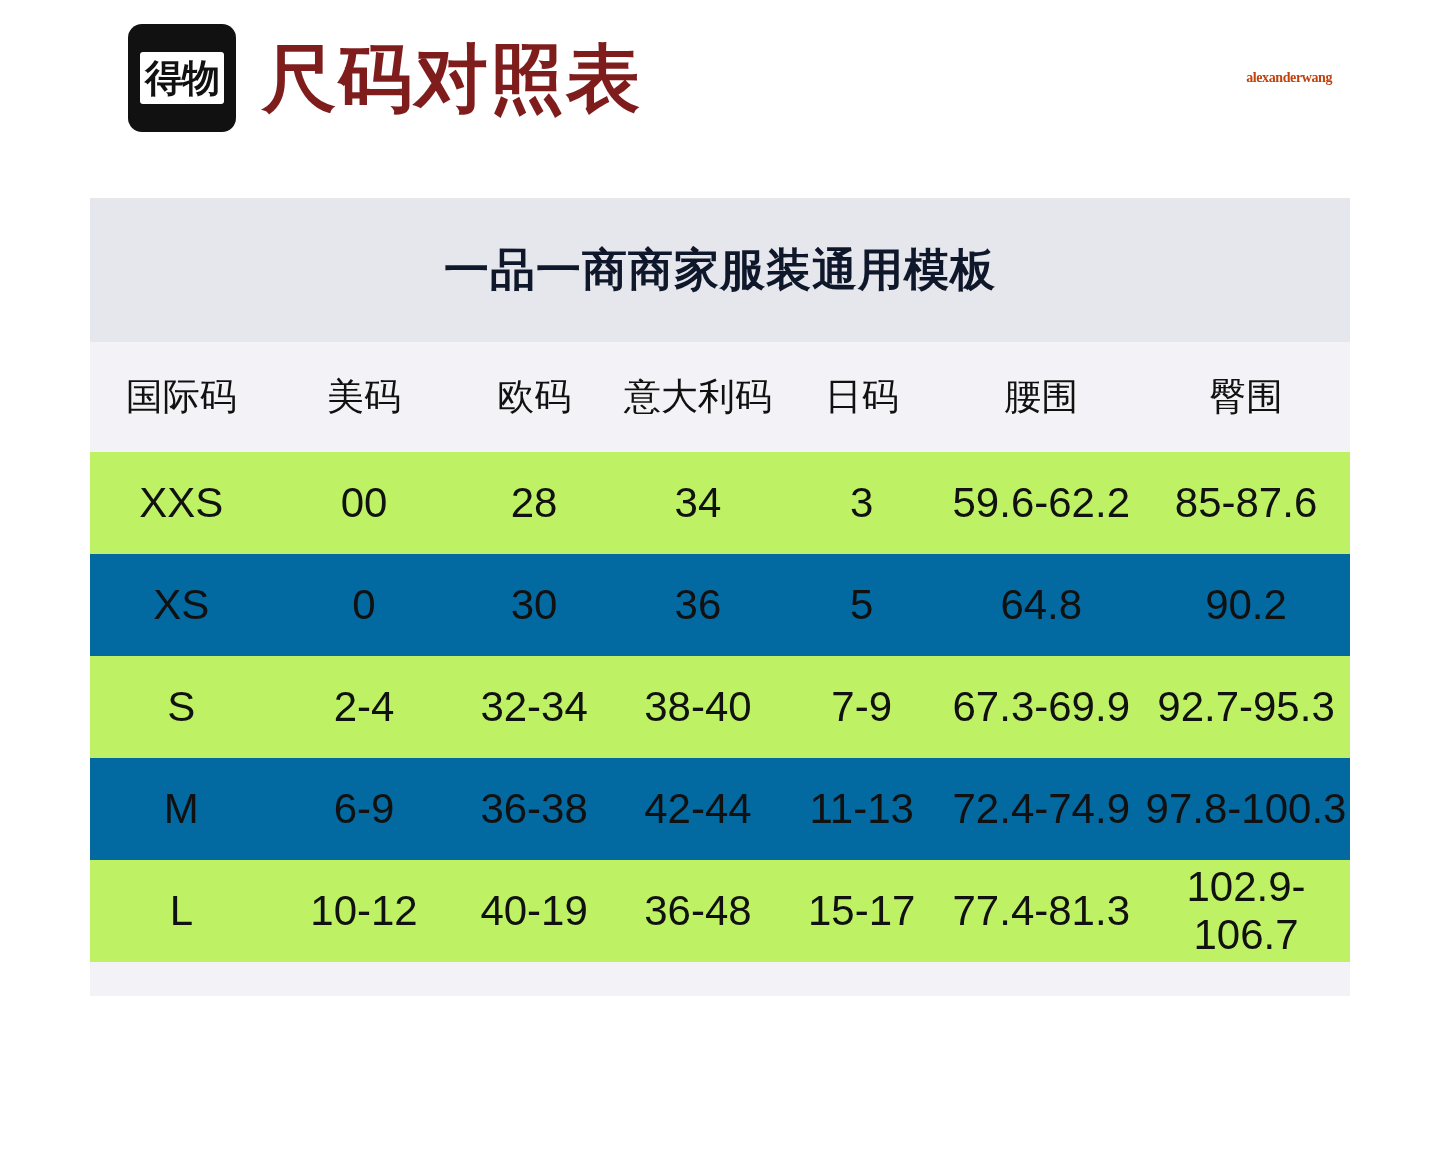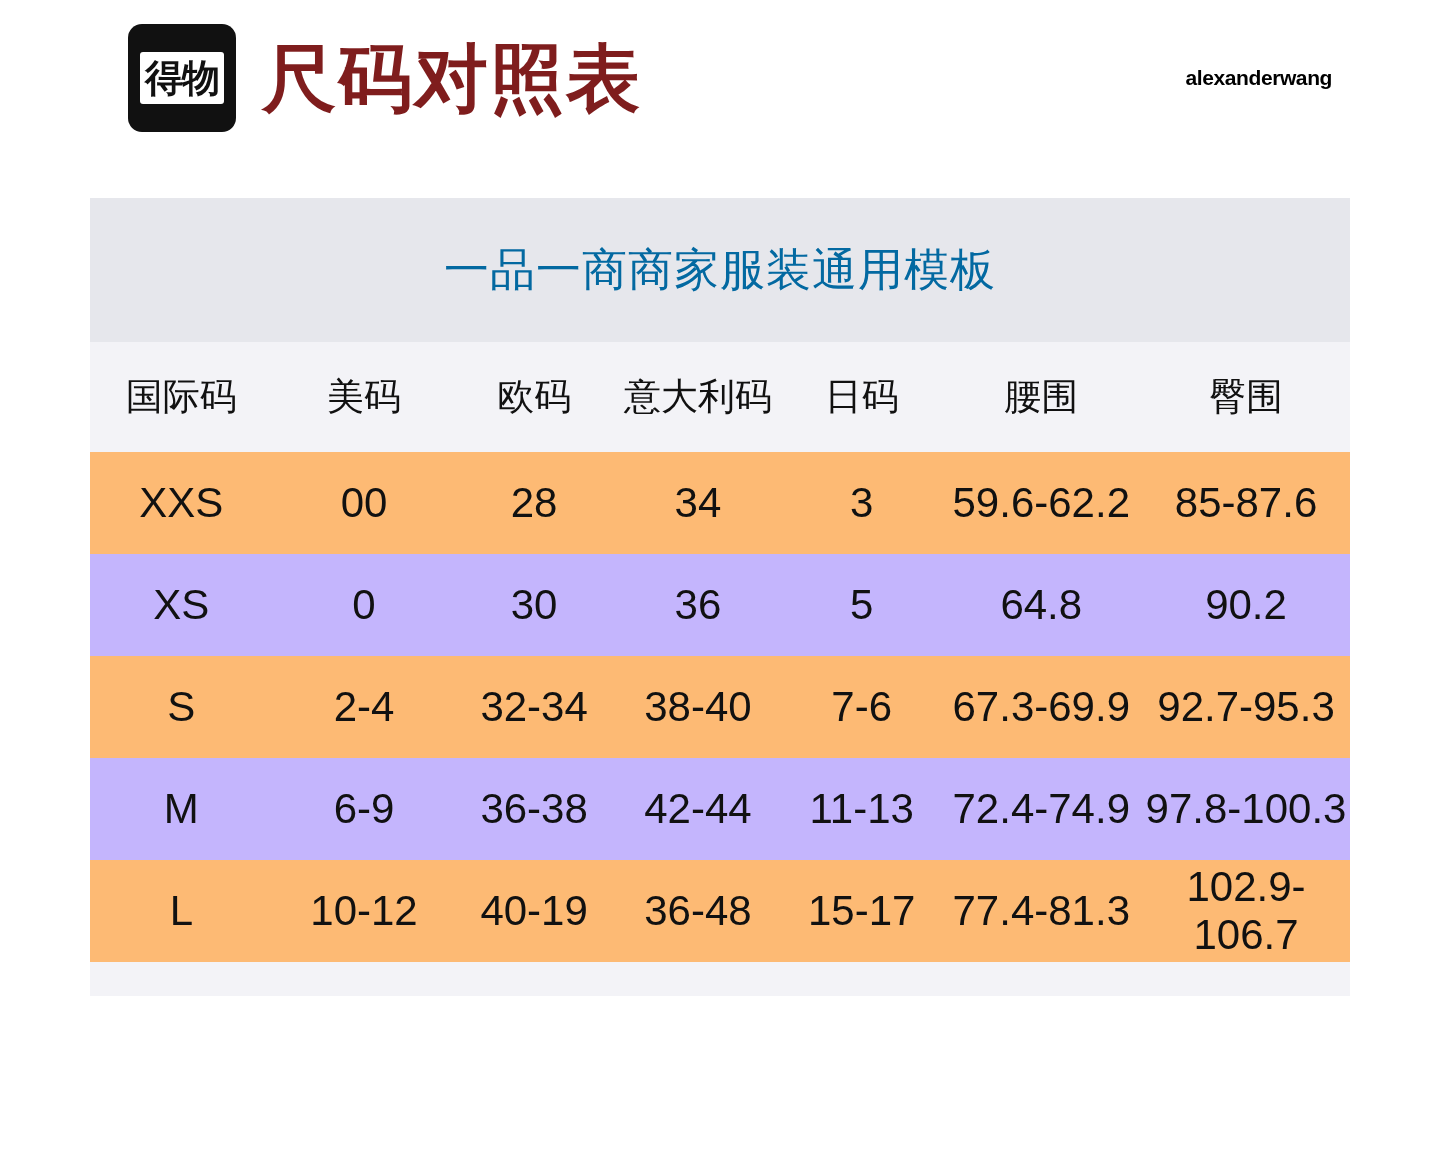--- a/index.html
+++ b/index.html
@@ -63,46 +63,46 @@
     font-size: 74px;
     line-height: 1;
     font-weight: 700;
     letter-spacing: 2px;
     color: #7f1d1d;
     white-space: nowrap;
     font-family: "DejaVu Sans", sans-serif;
   }
   .header-spacer { flex: 1 1 auto; }
   .header-logo-text {
-    font-size: 21px;
+    font-size: 14px;
     font-weight: 700;
     letter-spacing: -0.4px;
-    color: #000000;
+    color: #c2410c;
     white-space: nowrap;
-    font-family: Liberation Sans, sans-serif;
+    font-family: Liberation Serif, serif;
     padding-right: 18px;
   }
 
   
   .card {
     position: absolute;
     left: 90px;
     top: 198px;
     width: 1260px;
     background: #f3f3f7;
   }
   .card-title {
     height: 144px;
     display: flex;
     align-items: center;
     justify-content: center;
     background: #e6e7ec;
     font-size: 45px;
-    font-weight: 400;
-    color: #0369a1;
+    font-weight: 700;
+    color: #0f172a;
     letter-spacing: 1px;
     font-family: "DejaVu Sans", sans-serif;
   }
 
   
   table.size-table {
     width: 100%;
     border-collapse: collapse;
     table-layout: fixed;
   }
@@ -119,24 +119,24 @@
     font-size: 37px;
     font-weight: 400;
     background: #f3f3f7;
   }
   table.size-table td {
     height: 102px;
     font-size: 42px;
     font-weight: 400;
   }
   tr.row-alt td {
-    background: #fdba74;
+    background: #bef264;
   }
   tr.row-base td {
-    background: #c4b5fd;
+    background: #0369a1;
   }
 
   
   col.c0 { width: 14.5%; }
   col.c1 { width: 14.5%; }
   col.c2 { width: 12.5%; }
   col.c3 { width: 13.5%; }
   col.c4 { width: 12.5%; }
   col.c5 { width: 16%; }
   col.c6 { width: 16.5%; }
@@ -198,21 +198,21 @@
           <td>36</td>
           <td>5</td>
           <td>64.8</td>
           <td>90.2</td>
         </tr>
         <tr class="row-alt">
           <td>S</td>
           <td>2-4</td>
           <td>32-34</td>
           <td>38-40</td>
-          <td>7-6</td>
+          <td>7-9</td>
           <td>67.3-69.9</td>
           <td>92.7-95.3</td>
         </tr>
         <tr class="row-base">
           <td>M</td>
           <td>6-9</td>
           <td>36-38</td>
           <td>42-44</td>
           <td>11-13</td>
           <td>72.4-74.9</td>

